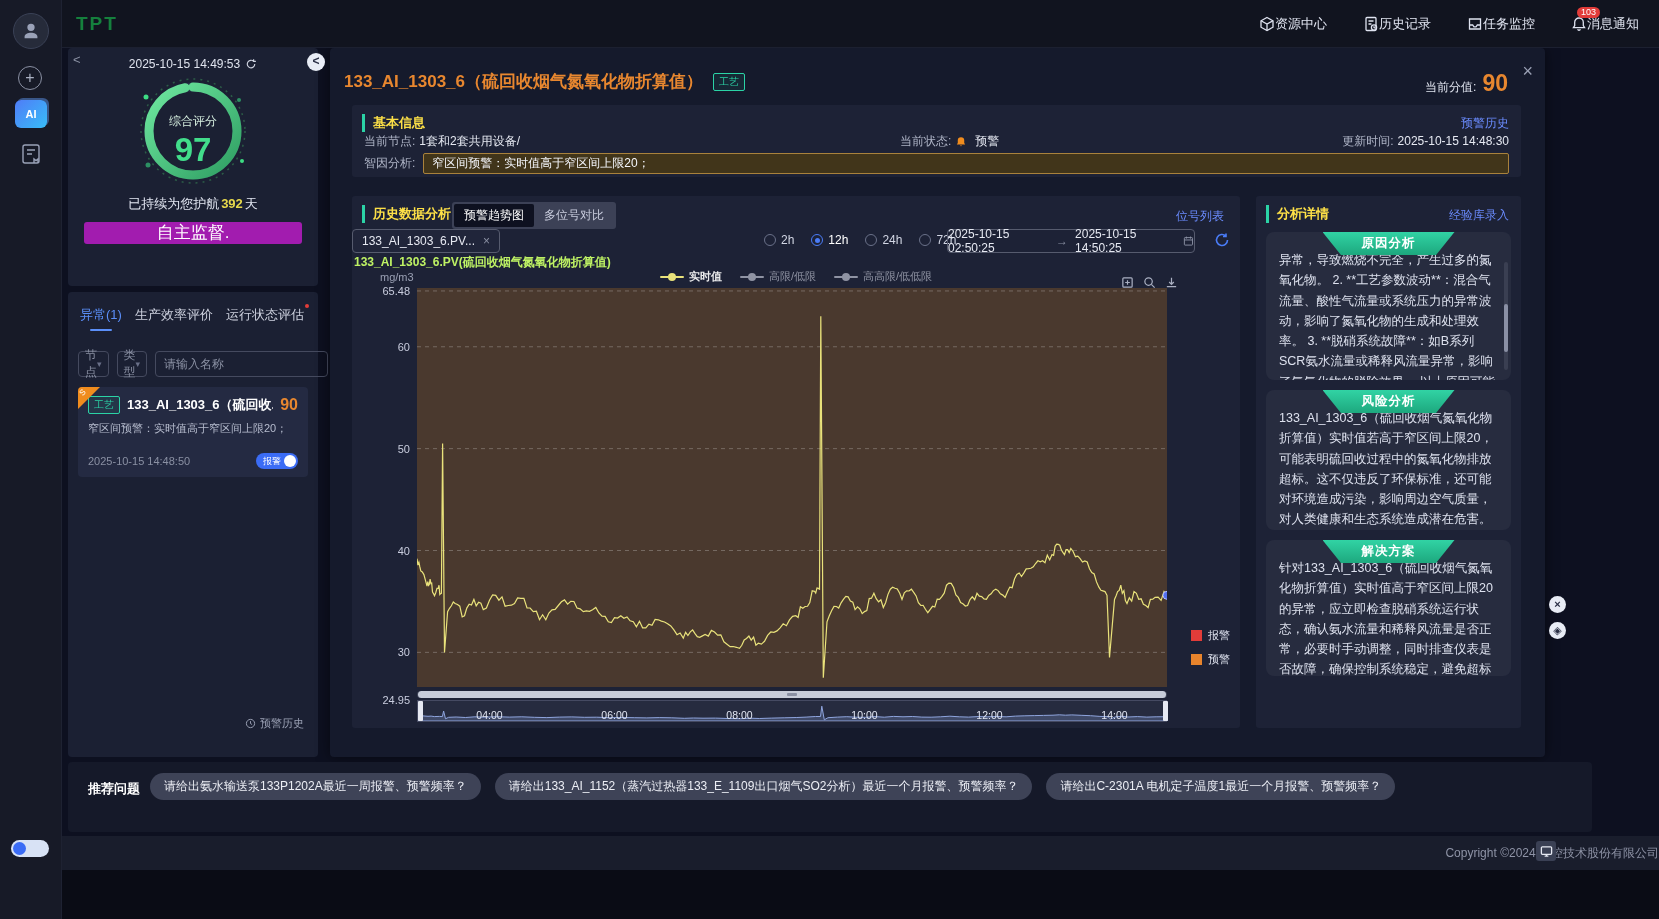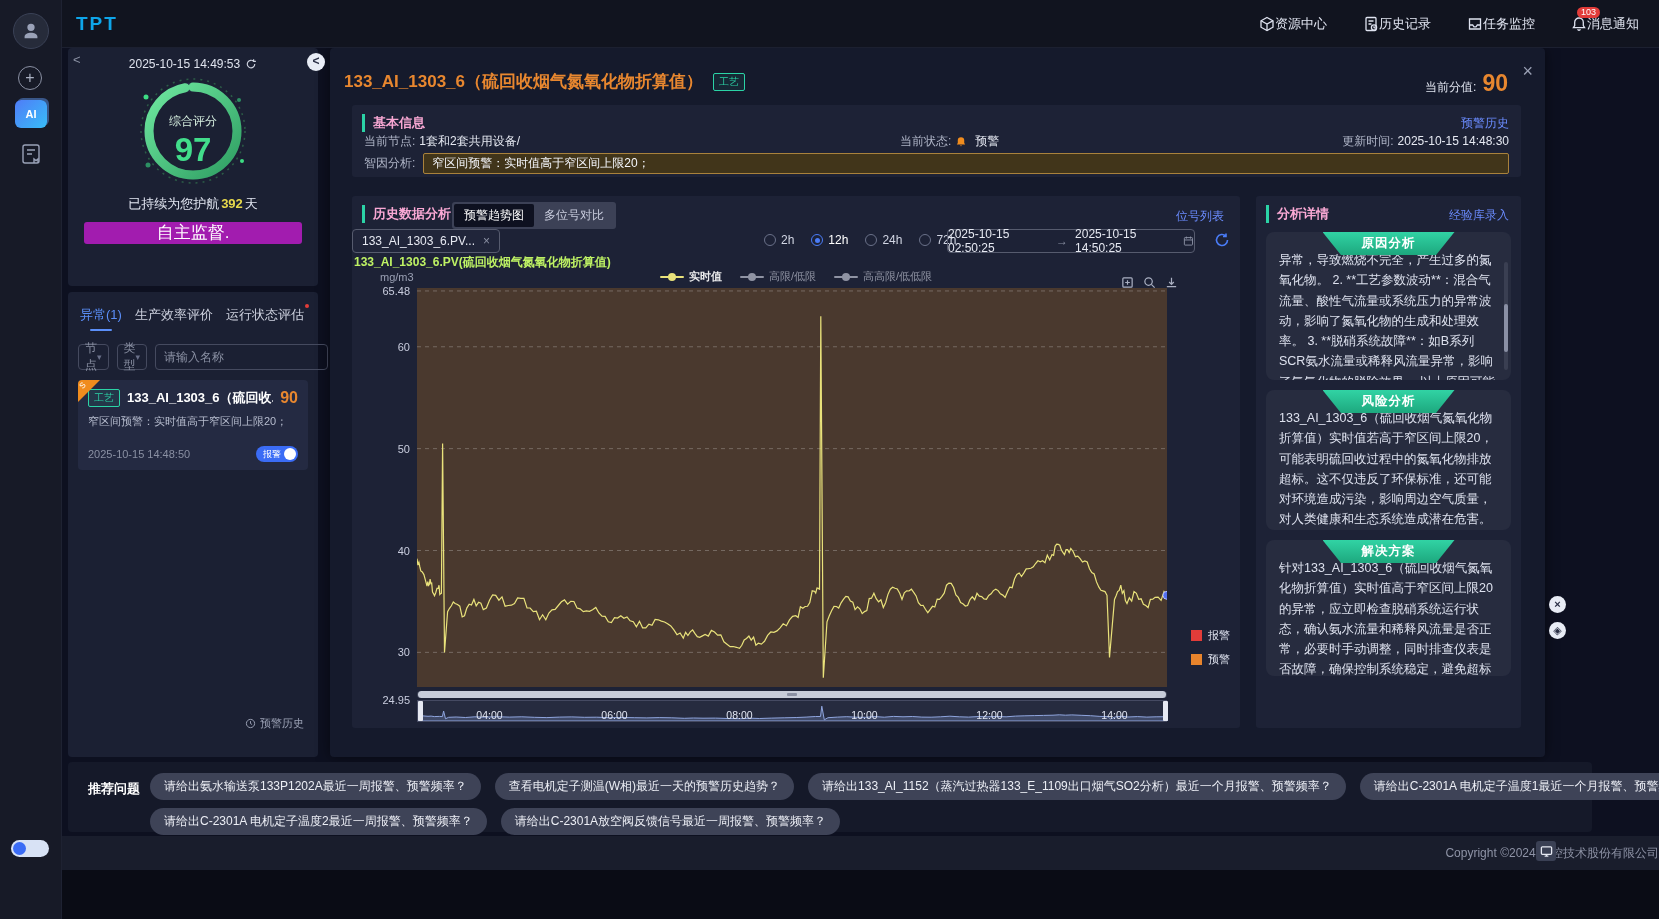--- a/index.html
+++ b/index.html
@@ -1,21 +1,21 @@
 <!DOCTYPE html>
 <html><head>
 <meta charset="utf-8">
 <style>
   * { margin:0; padding:0; box-sizing:border-box; }
   body { background:#06080f; font-family:"Liberation Sans","DejaVu Sans",sans-serif; }
   #app { position:relative; width:1659px; height:919px; background:#0d1020; overflow:hidden; }
 
   
   .top-header{position:absolute;left:0;top:0;width:1659px;height:48px;background:#11141f;border-bottom:1px solid #1c2030;z-index:5;}
-  .logo{position:absolute;left:76px;top:13px;color:#0ea5e9;font-size:19px;font-weight:bold;letter-spacing:2px;}
+  .logo{position:absolute;left:76px;top:13px;color:#15803d;font-size:19px;font-weight:bold;letter-spacing:2px;}
   .top-nav{position:absolute;right:20px;top:0;height:48px;display:flex;gap:36px;align-items:center;}
   .nav-item{display:flex;gap:0;color:#e2e6f2;font-size:13px;align-items:center;cursor:pointer;}
   .nav-ico{position:relative;width:16px;height:16px;}
   .nav-ico svg{width:16px;height:16px;stroke:#dfe3f0;fill:none;stroke-width:1.3;}
   .nav-badge{position:absolute;top:-9px;left:6px;background:#e23c39;color:#fff;font-size:9px;line-height:11px;padding:0 4px;border-radius:7px;}
 
   
   .side-rail{position:absolute;left:0;top:0;width:62px;height:919px;background:#171a27;border-right:1px solid #1e2232;z-index:6;}
   .avatar{position:absolute;left:13px;top:13px;width:36px;height:36px;border-radius:50%;background:#262b3a;border:1px solid #3a4156;display:flex;align-items:center;justify-content:center;}
   .avatar svg{width:22px;height:22px;fill:#9aa2b8;}
@@ -37,21 +37,21 @@
   .monitor-btn{margin:9px 16px 0;height:22px;background:#a21caf;border-radius:3px;color:#fff;font-size:17px;text-align:center;line-height:22px;cursor:pointer;}
   .collapse-circle{position:absolute;left:307px;top:53px;width:18px;height:18px;border-radius:50%;background:#e8ecf5;color:#2a2f45;font-size:12px;font-weight:bold;text-align:center;line-height:17px;z-index:9;cursor:pointer;}
 
   
   .list-card{position:absolute;left:68px;top:292px;width:250px;height:465px;background:#1b2033;border-radius:4px;}
   .tabs-row{padding:14px 12px 0;display:flex;gap:13px;font-size:13px;color:#cfd3e0;}
   .ltab{position:relative;cursor:pointer;padding-bottom:7px;}
   .ltab.active{color:#5b8ff9;}
   .ltab.active::after{content:"";position:absolute;left:50%;transform:translateX(-50%);bottom:0;width:22px;height:2px;background:#5b8ff9;border-radius:1px;}
   .reddot{position:absolute;right:-5px;top:-2px;width:4px;height:4px;background:#e23c39;border-radius:50%;}
-  .filters-row{margin:13px 10px 0;display:flex;gap:8px;}
+  .filters-row{margin:20px 10px 0;display:flex;gap:8px;}
   .sel{width:52px;height:26px;border:1px solid #454a5f;border-radius:4px;color:#8a90a3;font-size:12px;display:flex;align-items:center;justify-content:space-between;padding:0 6px;cursor:pointer;}
   .sel .car{font-size:9px;color:#6a7089;}
   .name-inp{flex:1;height:26px;border:1px solid #454a5f;border-radius:4px;background:transparent;color:#c6cad8;font-size:12px;padding:0 8px;outline:none;}
   .name-inp::placeholder{color:#8a90a3;}
   .alert-card{margin:10px 10px 0;background:#242a42;border-radius:4px;padding:9px 10px 8px;position:relative;overflow:hidden;cursor:pointer;}
   .alert-card::before{content:"";position:absolute;left:0;top:0;border-top:22px solid #f08c1e;border-right:22px solid transparent;}
   .corner-s{position:absolute;left:2px;top:1px;color:#fff;font-size:8px;transform:rotate(-45deg);z-index:2;}
   .ac-row1{display:flex;align-items:center;gap:7px;}
   .tag-teal{border:1px solid #2bd3a6;color:#2bd3a6;font-size:10px;padding:1px 5px;border-radius:2px;background:rgba(43,211,166,.08);white-space:nowrap;}
   .ac-title{flex:1;color:#fff;font-weight:bold;font-size:13px;white-space:nowrap;overflow:hidden;}
@@ -66,21 +66,21 @@
 
   
   .dialog{position:absolute;left:330px;top:48px;width:1215px;height:709px;background:#151a2c;border-radius:4px;box-shadow:0 0 14px rgba(0,0,0,.5);}
   .dlg-title-row{position:absolute;left:14px;top:22px;display:flex;align-items:center;gap:10px;}
   .dlg-title{font-size:17px;font-weight:bold;color:#e8872f;}
   .dlg-score{position:absolute;right:37px;top:22px;display:flex;align-items:baseline;gap:6px;}
   .dlg-score .lbl{color:#dfe3ee;font-size:12px;}
   .dlg-score .val{color:#e8872f;font-size:23px;font-weight:bold;}
   .dlg-close{position:absolute;right:12px;top:13px;color:#9aa0b4;font-size:18px;cursor:pointer;}
 
-  .sec-head{position:absolute;left:10px;top:9px;font-weight:bold;color:#f9a8d4;font-size:13px;padding-left:8px;border-left:3px solid #2bd3a6;}
+  .sec-head{position:absolute;left:10px;top:9px;font-weight:bold;color:#fde047;font-size:13px;padding-left:8px;border-left:3px solid #2bd3a6;}
   .blue-link{color:#6b8cff;font-size:12px;cursor:pointer;}
 
   .basic-block{position:absolute;left:22px;top:57px;width:1169px;height:72px;background:#1d2236;border-radius:3px;}
   .bb-link{position:absolute;right:12px;top:10px;}
   .bb-node{position:absolute;left:12px;top:28px;font-size:12px;color:#aeb4c6;}
   .bb-status{position:absolute;left:548px;top:28px;font-size:12px;color:#aeb4c6;display:flex;gap:4px;align-items:center;}
   .bb-updated{position:absolute;right:12px;top:28px;font-size:12px;color:#aeb4c6;}
   .bb-node b,.bb-status b,.bb-updated b{color:#e6e9f2;font-weight:normal;margin-left:4px;}
   .bell{width:12px;height:12px;fill:#f08c1e;}
   .ai-row{position:absolute;left:12px;top:48px;right:12px;display:flex;align-items:center;font-size:12px;color:#aeb4c6;}
@@ -448,27 +448,22 @@
         </div>
       </div>
     </div>
   </div>
 
   <div class="questions">
     <div class="q-label">推荐问题</div>
     <div class="q-rows">
       <div class="q-row">
         <span class="q-chip">请给出氨水输送泵133P1202A最近一周报警、预警频率？</span>
-        <span class="q-chip">查看电机定子测温(W相)最近一天的预警历史趋势？</span>
         <span class="q-chip">请给出133_AI_1152（蒸汽过热器133_E_1109出口烟气SO2分析）最近一个月报警、预警频率？</span>
         <span class="q-chip">请给出C-2301A 电机定子温度1最近一个月报警、预警频率？</span>
-      </div>
-      <div class="q-row">
-        <span class="q-chip">请给出C-2301A 电机定子温度2最近一周报警、预警频率？</span>
-        <span class="q-chip">请给出C-2301A放空阀反馈信号最近一周报警、预警频率？</span>
       </div>
     </div>
   </div>
 
   <div class="footer-band">
     <div class="footer-text">Copyright ©2024 中控技术股份有限公司</div>
   </div>
   <div class="below-band"></div>
   <div class="monitor-ico">
       <svg viewBox="0 0 14 14">

